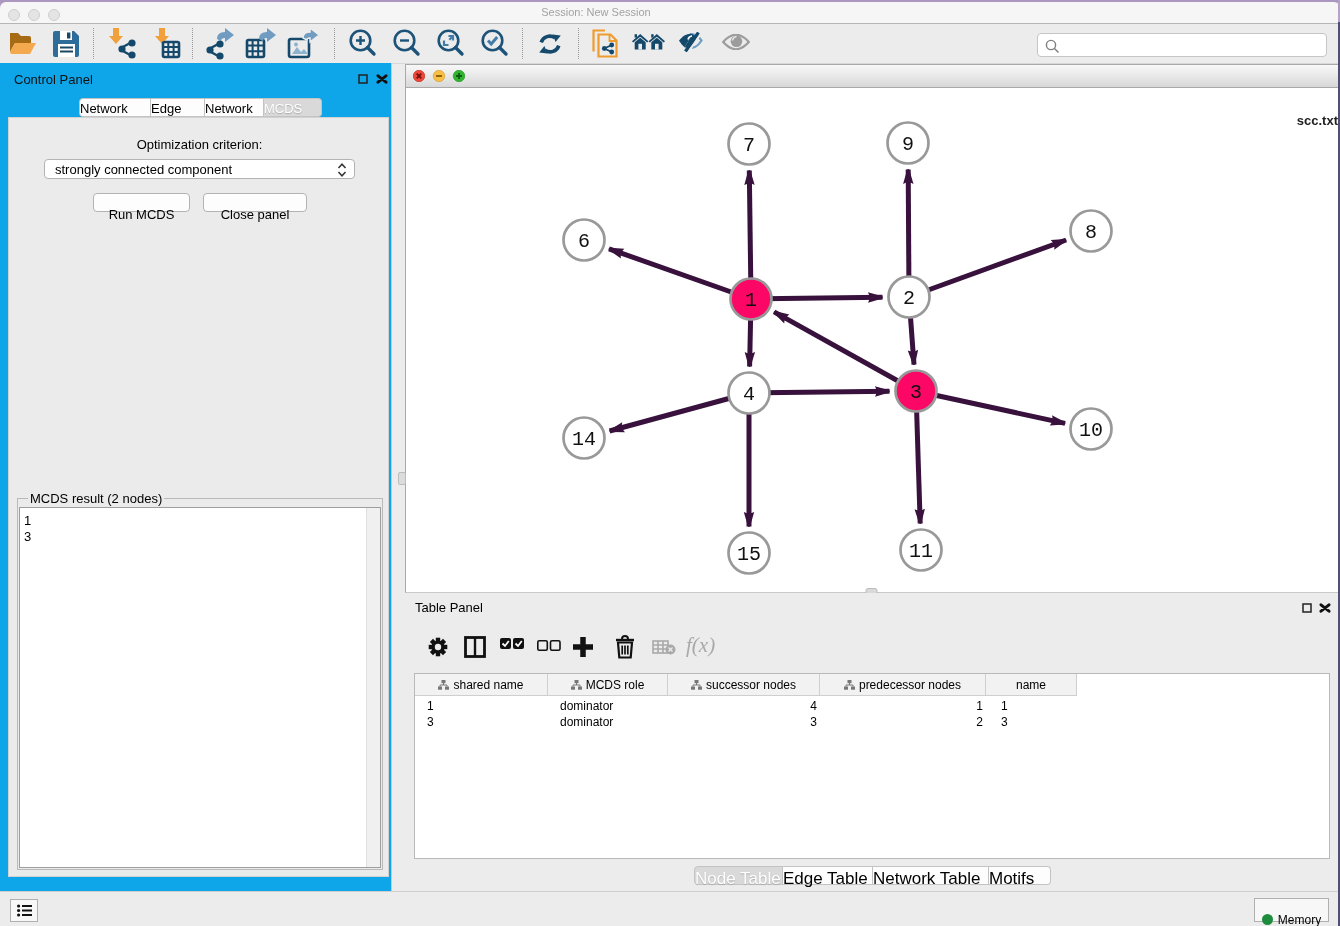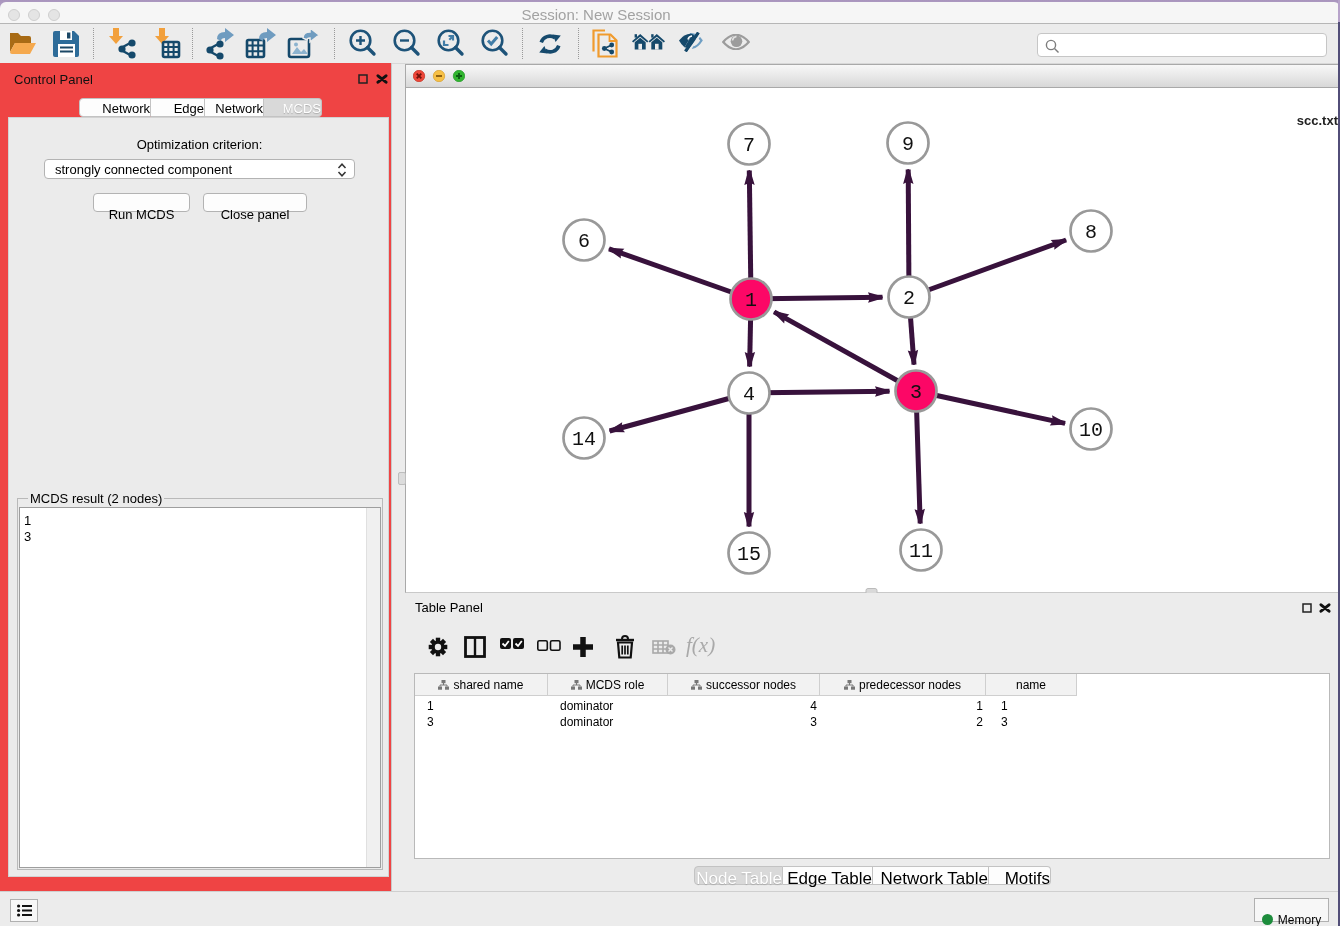--- a/index.html
+++ b/index.html
@@ -9,34 +9,34 @@
 
 #purpletop{left:0;top:0;width:1340px;height:10px;
   background:linear-gradient(#a995bd,#b7a3ca);}
 #purpleright{right:0;top:0;width:2px;height:926px;
   background:linear-gradient(#b7a3ca 0 22px,#524e78 22px 100%);}
 #titlebar{left:0;top:2px;width:1340px;height:21px;background:#f6f6f6;
   border-bottom:1px solid #b6b6b6;border-radius:6px 6px 0 0;}
 .tlight{position:absolute;top:7px;width:12px;height:12px;border-radius:50%;
   background:#e4e4e4;border:1px solid #cfcfcf;box-sizing:border-box;}
 #wtitle{position:absolute;top:4px;left:0;width:1192px;text-align:center;
-  font-size:15px;color:#a2a2a2;}
+  font-size:11px;color:#a2a2a2;}
 
 #toolbar{left:0;top:24px;width:1340px;height:39px;background:#ececec;}
 .tsep{position:absolute;top:4px;height:31px;width:0;border-left:1px dotted #999;}
 .ticon{position:absolute;top:3px;}
 #search{position:absolute;left:1037px;top:9px;width:290px;height:24px;
   box-sizing:border-box;border:1px solid #c6c6c6;border-radius:4px;background:#fff;}
 
-#cpanel{left:0;top:63px;width:392px;height:828px;background:#ef4444;
+#cpanel{left:0;top:63px;width:392px;height:828px;background:#0ea5e9;
   border-right:1px solid #c9c9c9;box-sizing:border-box;}
 #cphead{position:absolute;left:14px;top:9px;font-size:13px;color:#111;}
 .tabrow{position:absolute;display:flex;font-size:13px;}
 .tab{box-sizing:border-box;border:1px solid #c3c3c3;background:#fdfdfd;
-  padding:2px 0 12px 0;text-align:right;height:19px;}
+  padding:2px 0 12px 0;text-align:left;height:19px;}
 .tab.sel{background:#d9d9d9;color:#fff;text-shadow:0 1px 1px #aaa;}
 #cpbody{position:absolute;left:8px;top:54px;width:379px;height:758px;
   background:#ebebeb;border:1px solid #d2d2d2;}
 #optlabel{position:absolute;left:0;top:74px;width:100%;text-align:center;font-size:13px;}
 #optselect{position:absolute;left:44px;top:96px;width:311px;height:20px;background:#fff;
   border:1px solid #b3b3b3;border-radius:4px;box-sizing:border-box;font-size:13px;}
 .btn{position:absolute;height:19px;background:#fdfdfd;border:1px solid #b3b3b3;
   border-radius:4px;box-sizing:border-box;text-align:center;font-size:13px;padding-top:13px;}
 #fieldset{position:absolute;left:17px;top:435px;width:364px;height:370px;
   border:1px solid #b9b9b9;background:#ebebeb;}

